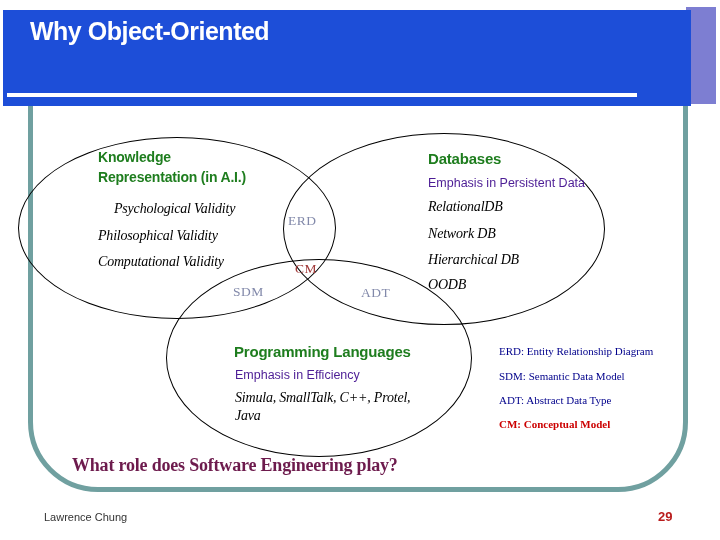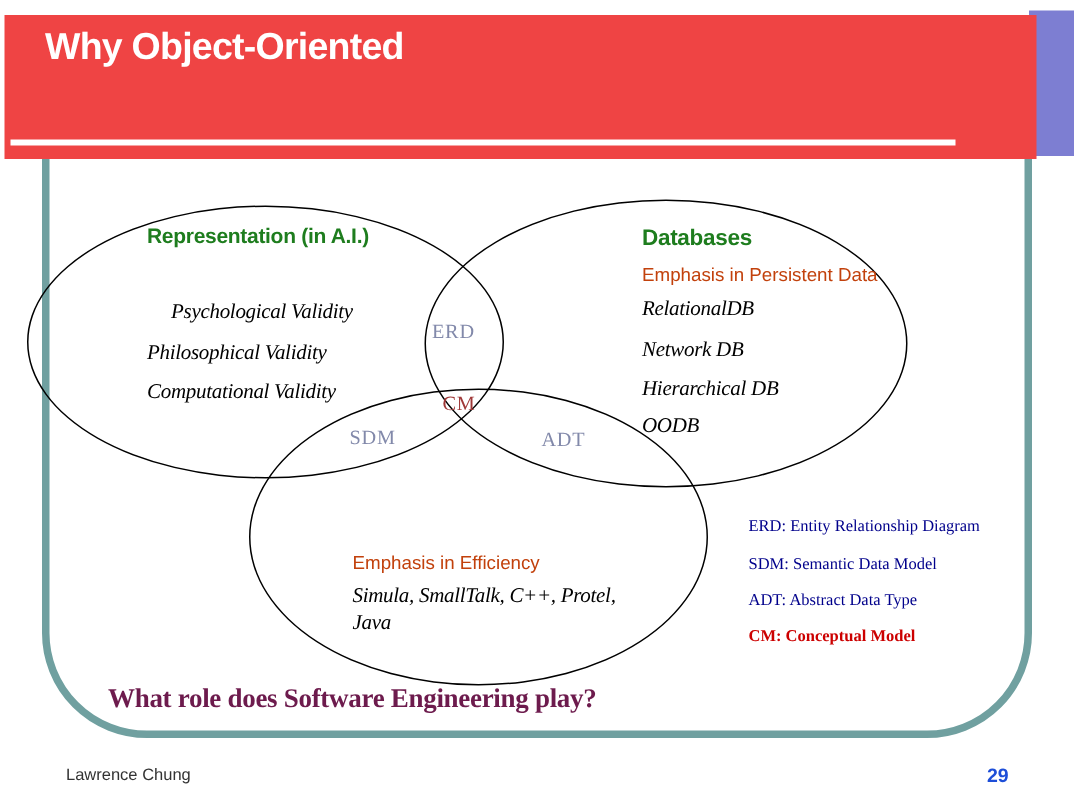--- a/index.html
+++ b/index.html
@@ -1,77 +1,79 @@
 <!DOCTYPE html>
 <html><head>
 <meta charset="utf-8">
 <style>
   html,body{margin:0;padding:0;background:#ffffff;}
   #slide{position:relative;width:720px;height:540px;background:#ffffff;overflow:hidden;
          font-family:"Liberation Sans",sans-serif;}
 
   
   .banner-cap{position:absolute;left:686px;top:7px;width:30px;height:97px;background:#7d7ed2;}
-  .banner{position:absolute;left:3px;top:10px;width:688px;height:96px;background:#ef4444;}
+  .banner{position:absolute;left:3px;top:10px;width:688px;height:96px;background:#1d4ed8;}
   .banner-line{position:absolute;left:4px;top:83px;width:630px;height:4px;background:#ffffff;}
   .banner-title{position:absolute;left:27px;top:7px;color:#ffffff;font-weight:bold;
                 font-size:25px;letter-spacing:-0.5px;white-space:nowrap;}
   .banner-subtitle{position:absolute;left:19px;top:50px;color:#ffffff;font-weight:bold;
                    font-size:18px;letter-spacing:-0.3px;white-space:nowrap;}
 
   
   .frame{position:absolute;left:28px;top:50px;width:650px;height:432px;
          border:5px solid #70a0a0;border-radius:14px 14px 70px 70px;}
 
   
   .ellipse{position:absolute;border:1px solid #000000;border-radius:50%;background:transparent;}
   .e-kr{left:18px;top:137px;width:316px;height:180px;}
   .e-db{left:283px;top:133px;width:320px;height:190px;}
   .e-pl{left:166px;top:259px;width:304px;height:196px;}
 
   
   .txt{position:absolute;white-space:nowrap;}
   .heading{color:#1e7d1e;font-weight:bold;font-size:14px;letter-spacing:-0.2px;line-height:20px;}
-  .plain{color:#c2410c;font-size:12.5px;}
+  .plain{color:#4c1d95;font-size:12.5px;}
   .ital{color:#000000;font-family:"Liberation Serif",serif;font-style:italic;
         font-size:14px;letter-spacing:-0.2px;}
   .ovl{font-family:"Liberation Serif",serif;font-size:13.5px;color:#8289aa;letter-spacing:0.5px;}
   .ovl-cm{color:#a03838;}
   .legend-line{font-family:"Liberation Serif",serif;font-size:11px;color:#00008b;}
   .legend-cm{color:#cc0000;font-weight:bold;}
   .question{font-family:"Liberation Serif",serif;font-weight:bold;font-size:18px;
             color:#6d1b4d;letter-spacing:-0.2px;}
   .footer{font-size:11px;color:#333333;}
-  .pagenum{font-size:13px;font-weight:bold;color:#1d4ed8;}
+  .pagenum{font-size:13px;font-weight:bold;color:#b91c1c;}
 </style>
 </head>
 <body>
 
 <div id="slide">
 
   <div class="frame"></div>
 
   <div class="ellipse e-kr"></div>
   <div class="ellipse e-db"></div>
   <div class="ellipse e-pl"></div>
 
   <div class="txt heading" style="left:98px;top:147px;">
+    <div>Knowledge</div>
     <div>Representation (in A.I.)</div>
   </div>
   <div class="txt ital" style="left:114px;top:201px;">Psychological Validity</div>
   <div class="txt ital" style="left:98px;top:254px;">Computational Validity</div>
   <div class="txt ital" style="left:98px;top:228px;">Philosophical Validity</div>
 
   <div class="txt heading" style="left:428px;top:149px;font-size:15px;">Databases</div>
   <div class="txt plain" style="left:428px;top:176px;">Emphasis in Persistent Data</div>
   <div class="txt ital" style="left:428px;top:199px;">RelationalDB</div>
   <div class="txt ital" style="left:428px;top:226px;">Network DB</div>
   <div class="txt ital" style="left:428px;top:252px;">Hierarchical DB</div>
   <div class="txt ital" style="left:428px;top:277px;">OODB</div>
 
+  <div class="txt heading" style="left:234px;top:342px;font-size:15px;">Programming Languages</div>
   <div class="txt plain" style="left:235px;top:368px;">Emphasis in Efficiency</div>
   <div class="txt ital" style="left:235px;top:390px;">Simula, SmallTalk, C++, Protel,</div>
   <div class="txt ital" style="left:235px;top:408px;">Java</div>
 
   <div class="txt ovl" style="left:288px;top:213px;">ERD</div>
   <div class="txt ovl ovl-cm" style="left:295px;top:261px;">CM</div>
   <div class="txt ovl" style="left:233px;top:284px;">SDM</div>
   <div class="txt ovl" style="left:361px;top:285px;">ADT</div>
 
   <div class="txt legend-line" style="left:499px;top:345px;">ERD: Entity Relationship Diagram</div>

